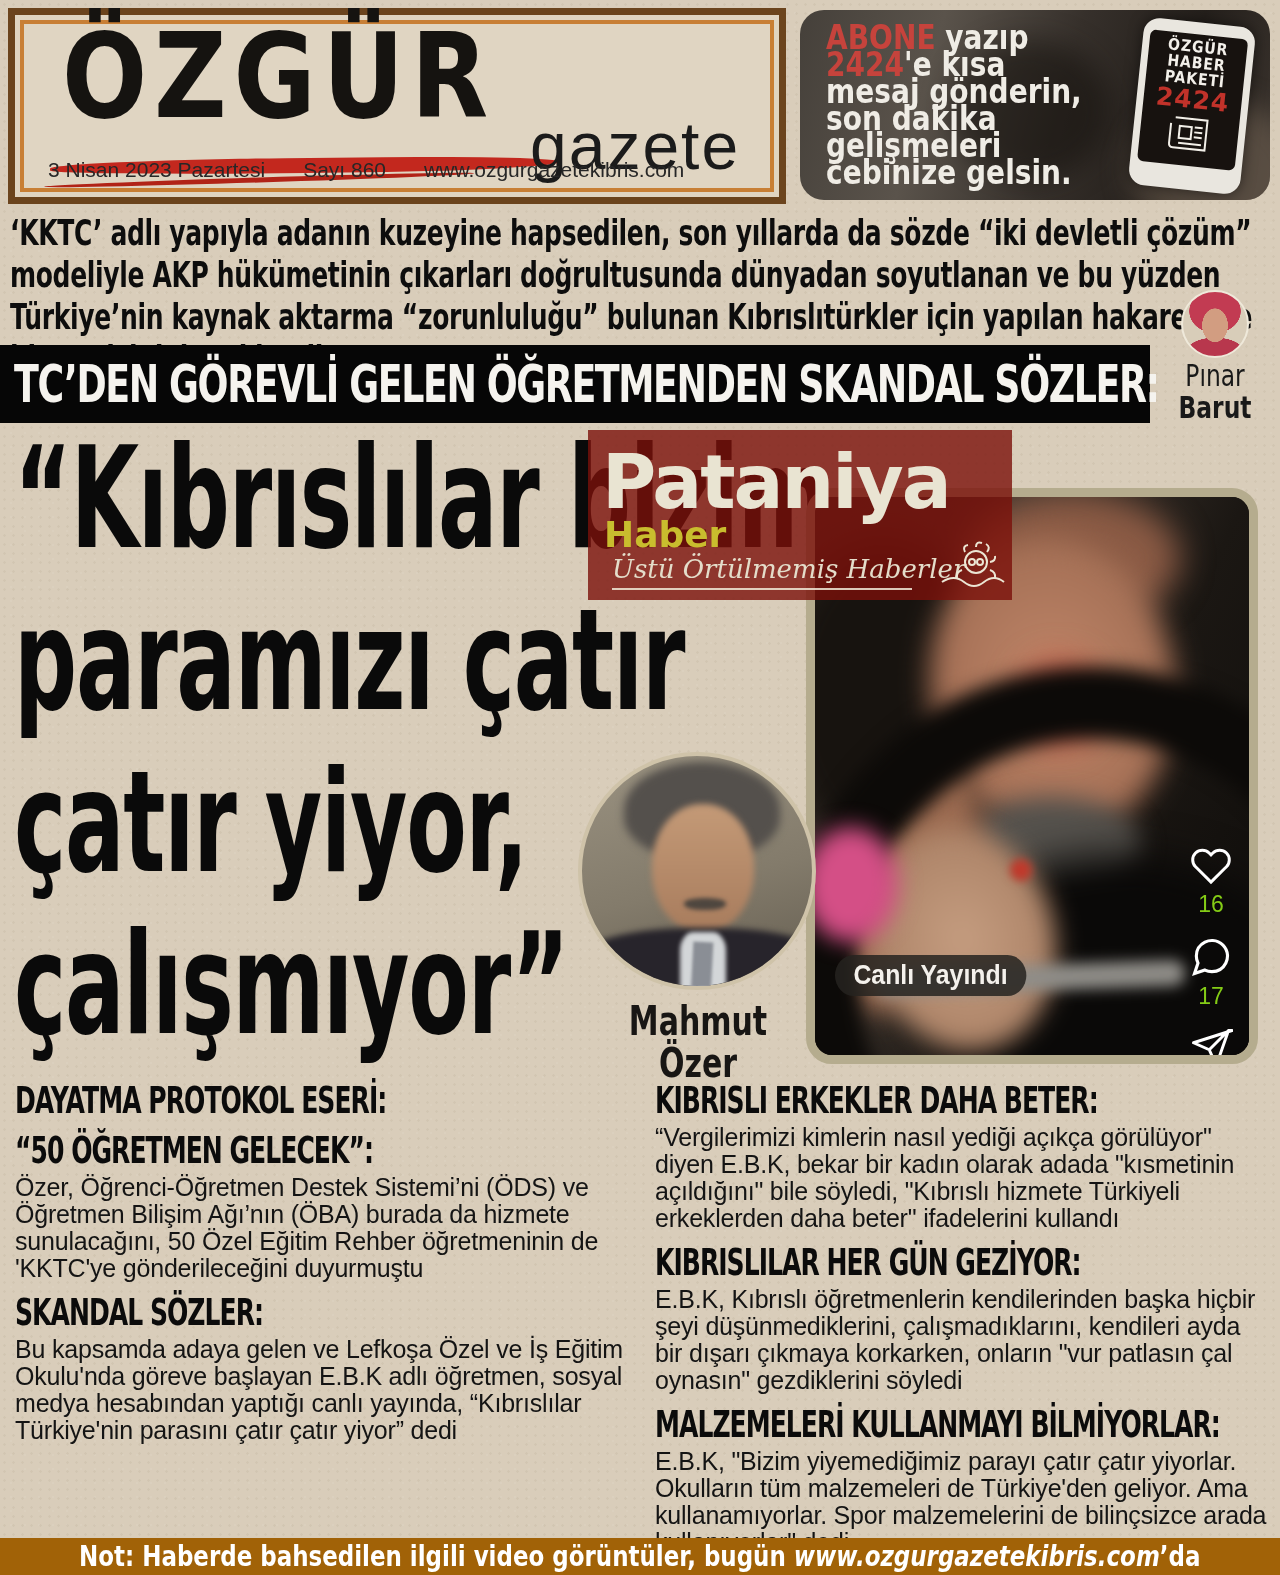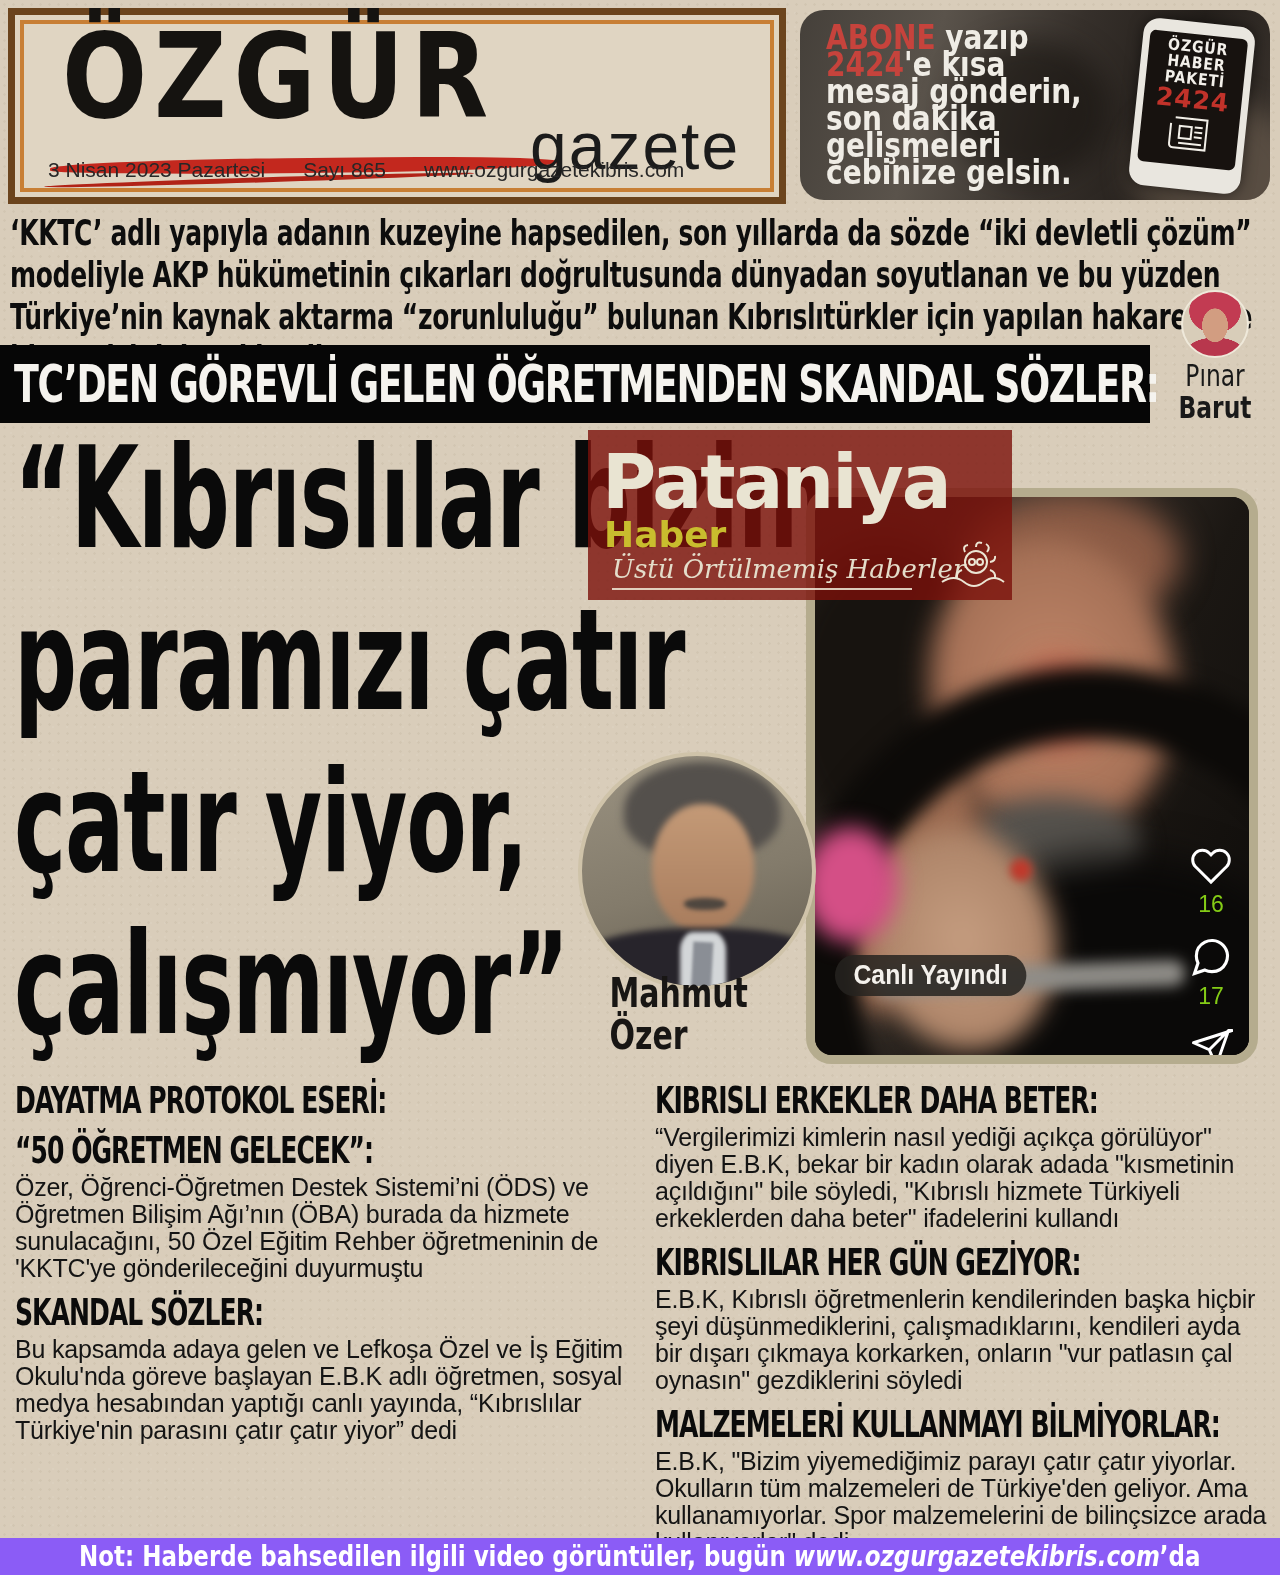--- a/index.html
+++ b/index.html
@@ -129,54 +129,54 @@
   .oz-face{left:70px;top:48px;width:102px;height:128px;border-radius:48%;
     background:linear-gradient(#c49a77,#a87c5d);filter:blur(3px);}
   .oz-mus{left:102px;top:142px;width:42px;height:12px;border-radius:45%;
     background:#4e463f;filter:blur(2px);}
   .oz-suit{left:-14px;top:172px;width:270px;height:90px;border-radius:45% 45% 0 0;
     background:#27242b;filter:blur(3px);}
   .oz-shirt{left:98px;top:176px;width:46px;height:62px;border-radius:30% 30% 0 0;
     background:#d3d6d8;filter:blur(2px);}
   .oz-tie{left:110px;top:186px;width:20px;height:54px;transform:rotate(3deg);
     background:#8a8e95;filter:blur(1.5px);}
-  .ozer-cap{position:absolute;left:580px;top:972px;width:236px;z-index:7;}
+  .ozer-cap{position:absolute;left:580px;top:1000px;width:236px;text-align:center;z-index:7;}
   .ozer-cap div{font-family:"DejaVu Sans",sans-serif;font-weight:bold;font-size:40px;
     line-height:42px;color:#181614;transform:scaleX(.75);transform-origin:center top;}
 
   
   .col{position:absolute;top:1080px;z-index:2;}
   .col-left{left:15px;width:622px;}
   .col-right{left:655px;width:618px;}
   .art-h{margin:10px 0 4px;font-family:"DejaVu Sans",sans-serif;font-weight:bold;font-size:38px;
     line-height:40px;color:#0b0b0b;letter-spacing:-1.5px;white-space:nowrap;
     transform:scaleX(.66);transform-origin:left top;}
   .col .art-h:first-child{margin-top:0;}
   .art-b{margin:0;font-size:25px;line-height:27px;color:#141414;letter-spacing:-.2px;}
 
   
-  .note{position:absolute;left:0;top:1538px;width:1280px;height:37px;background:#8b5cf6;z-index:8;
+  .note{position:absolute;left:0;top:1538px;width:1280px;height:37px;background:#a16207;z-index:8;
     display:flex;align-items:center;justify-content:center;}
   .note-inner{color:#fff;font-family:"DejaVu Sans",sans-serif;font-weight:bold;font-size:28px;
     white-space:nowrap;transform:scaleX(.82);}
   .note-inner .site{font-style:italic;}
 </style>
 </head>
 <body>
 
 <div class="page">
   <div class="texture"></div>
 
   <div class="masthead">
     <div class="masthead-inner">
       <div class="logo">ÖZGÜR</div>
       <div class="brush"></div>
       <div class="logo-sub">gazete</div>
       <div class="dateline">
-        <span>3 Nisan 2023 Pazartesi</span><span>Sayı 865</span><span>www.ozgurgazetekibris.com</span>
+        <span>3 Nisan 2023 Pazartesi</span><span>Sayı 860</span><span>www.ozgurgazetekibris.com</span>
       </div>
     </div>
   </div>
 
   <div class="ad">
     <div class="ad-blob ab1"></div>
     <div class="ad-blob ab2"></div>
     <div class="ad-text">
       <div class="ad-line"><span class="red">ABONE</span><span> yazıp</span></div>
       <div class="ad-line"><span class="red">2424</span><span>'e kısa</span></div>

